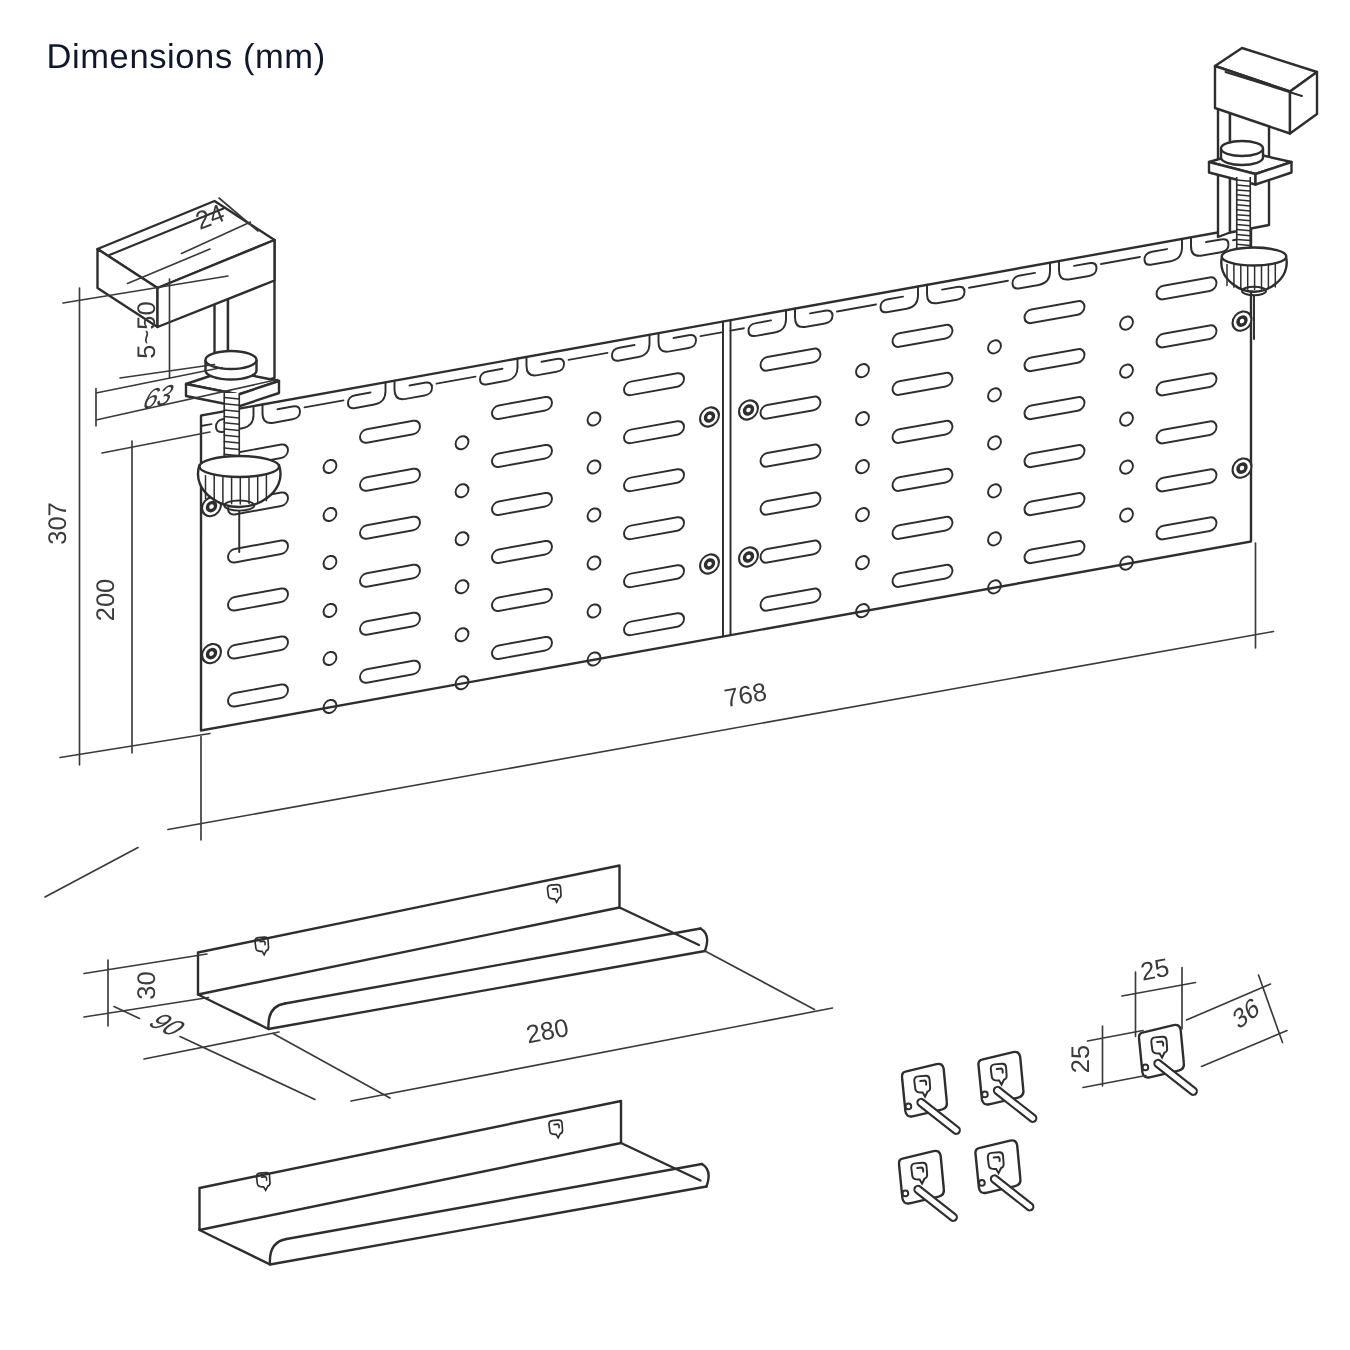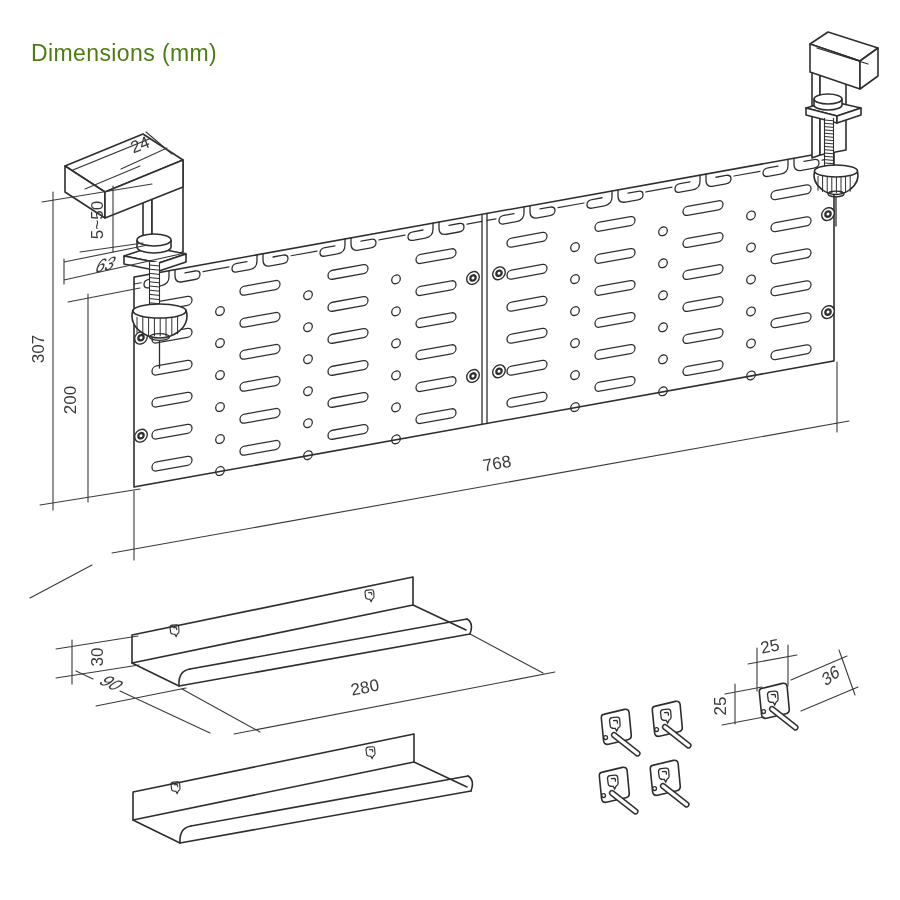--- a/index.html
+++ b/index.html
@@ -1,19 +1,19 @@
 <!DOCTYPE html>
 <html><head>
 <meta charset="utf-8">
 <style>
   html,body{margin:0;padding:0;background:#ffffff;}
   .stage{position:relative;width:900px;height:900px;background:#fff;overflow:hidden;
          font-family:"Liberation Sans",sans-serif;}
-  .title{position:absolute;left:31px;top:40px;font-size:23px;font-weight:500;
-         color:#4d7c0f;letter-spacing:.4px;}
+  .title{position:absolute;left:31px;top:24px;font-size:23px;font-weight:500;
+         color:#0f172a;letter-spacing:.4px;}
   svg{position:absolute;left:0;top:0;}
   .ln{stroke:#2e2e2e;stroke-width:1.6;fill:none;stroke-linecap:round;stroke-linejoin:round;}
   .lnf{stroke:#2e2e2e;stroke-width:1.6;fill:#ffffff;stroke-linejoin:round;}
   .pat{stroke:#2e2e2e;stroke-width:1.3;fill:none;stroke-linecap:round;}
   .dim{stroke:#3a3a3a;stroke-width:1.1;fill:none;stroke-linecap:round;}
   .dtxt{font-family:"Liberation Sans",sans-serif;font-size:17px;fill:#3a3a3a;}
   .thread{stroke:#2e2e2e;stroke-width:1.1;fill:none;}
 </style>
 </head>
 <body>

